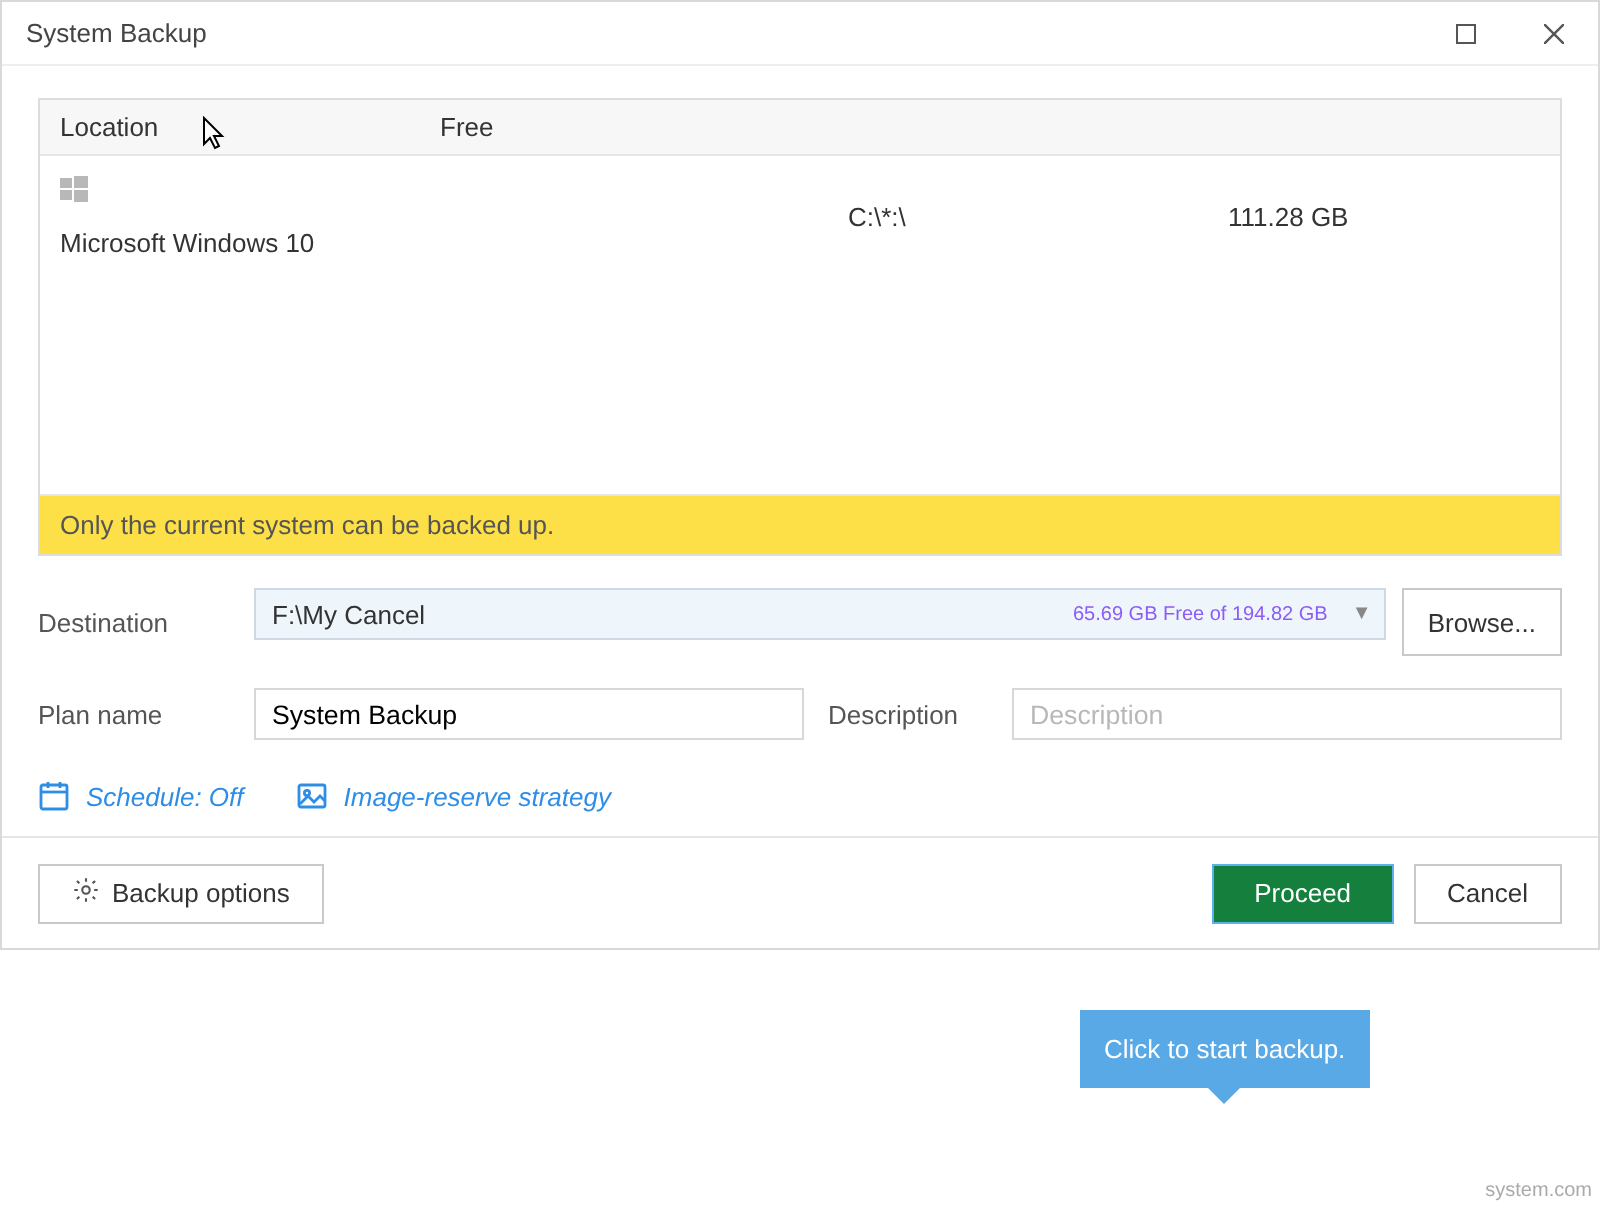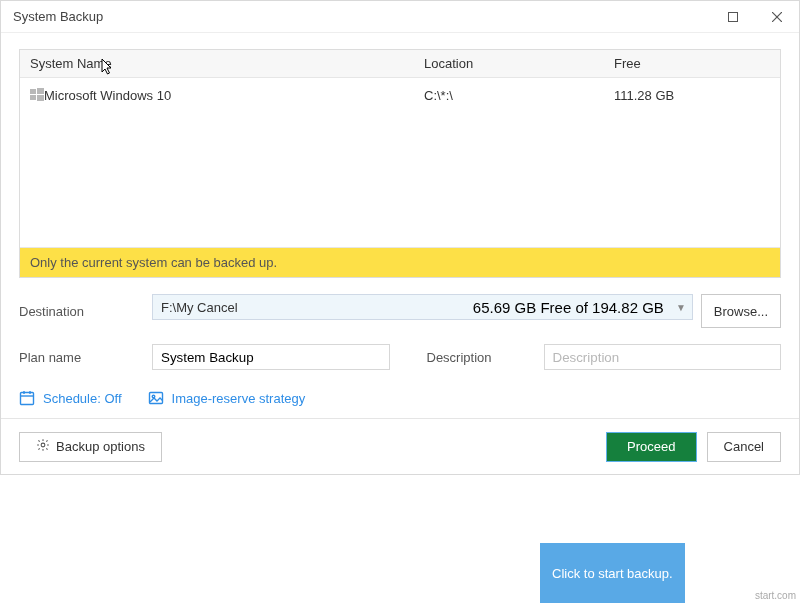--- a/index.html
+++ b/index.html
@@ -61,57 +61,56 @@
     border-bottom: 1px solid #e6e6e6;
   }
   .thead > div, .trow > div {
     padding: 6px 10px;
   }
   .col-name { flex: 0 0 394px; }
   .col-loc  { flex: 0 0 190px; }
   .col-size { flex: 1; }
   .tbody { flex: 1; overflow: auto; }
   .trow { display: flex; align-items: center; padding: 4px 0; }
-  .trow .col-name { display: flex; align-items: flex-start; gap: 0; padding-left: 10px; }
+  .trow .col-name { display: flex; align-items: flex-start; gap: 12px; padding-left: 10px; flex-direction: column; }
   .win-icon { width: 14px; height: 14px; display: inline-block; }
   .tnote {
     background: #fde047;
     color: #555;
     padding: 7px 10px;
     border-top: 1px solid #e6e6e6;
   }
 
   .formgrid {
     display: grid;
     grid-template-columns: 96px 1fr 80px 1fr;
     column-gap: 12px;
     row-gap: 14px;
     align-items: center;
-    gap: 37px;
   }
   .label { color: #555; }
   .dest-group {
     display: flex;
     gap: 8px;
     align-items: stretch;
   }
   .dest-input {
     position: relative;
     flex: 1;
     border: 1px solid #cfd9e6;
     background: #eef6fb;
     height: 26px;
     display: flex;
     align-items: center;
     padding: 0 28px 0 8px;
     color: #333;
   }
   .dest-free {
-    color: #000000;
-    font-size: 15px;
+    color: #8b5cf6;
+    font-size: 10px;
     margin-left: auto;
   }
   .dest-caret {
     position: absolute;
     right: 6px;
     top: 50%;
     transform: translateY(-50%);
     color: #888;
     font-size: 10px;
   }
@@ -131,20 +130,21 @@
     padding: 0 8px;
     width: 100%;
   }
   .tinput::placeholder { color: #b8b8b8; }
 
   .linkrow {
     display: flex;
     gap: 26px;
     align-items: center;
     margin-top: 4px;
+    font-style: italic;
   }
   .linkitem {
     display: flex;
     align-items: center;
     gap: 8px;
     color: #2e8de6;
     cursor: pointer;
   }
   .linkitem .ico { color: #2e8de6; display: flex; }
 
@@ -176,26 +176,25 @@
     padding: 0 20px;
     display: flex;
     align-items: center;
     cursor: pointer;
   }
 
   .tooltip {
     position: absolute;
     background: #59a9e6;
     color: #fff;
-    padding: 23px 12px;
+    padding: 12px 12px;
     font-size: 13px;
     left: 540px;
     top: 505px;
     white-space: nowrap;
-    margin-top: 38px;
   }
   .tooltip::after {
     content: "";
     position: absolute;
     left: 50%;
     bottom: -8px;
     margin-left: -8px;
     border: 8px solid transparent;
     border-top-color: #59a9e6;
     border-bottom: none;
@@ -231,21 +230,20 @@
           <line x1="0" y1="0" x2="10" y2="10" stroke="#555" stroke-width="1.2"></line>
           <line x1="10" y1="0" x2="0" y2="10" stroke="#555" stroke-width="1.2"></line>
         </svg>
     </div>
   </div>
 
   <div class="content">
 
     <div class="table-wrap">
       <div class="thead">
-        <div class="col-name">System Name</div>
         <div class="col-loc">Location</div>
         <div class="col-size">Free</div>
       </div>
       <div class="tbody">
         <div class="trow">
           <div class="col-name">
             <span class="win-icon">
               <svg width="14" height="14" viewBox="0 0 14 14">
                   <g fill="#b8b8b8">
                     <rect x="0" y="1" width="6" height="5"></rect>
@@ -323,13 +321,13 @@
     <div class="btn-lg">Cancel</div>
   </div>
 </div>
 
 <div class="tooltip">Click to start backup.</div>
 
 <svg class="cursor-arrow" viewBox="0 0 12 18">
     <path d="M1 1 L1 14 L4 11 L6.5 16 L8.5 15 L6 10 L10 10 Z" fill="#fff" stroke="#000" stroke-width="1"></path>
   </svg>
 
-<div class="watermark">start.com</div>
+<div class="watermark">system.com</div>
 
 </body></html>

